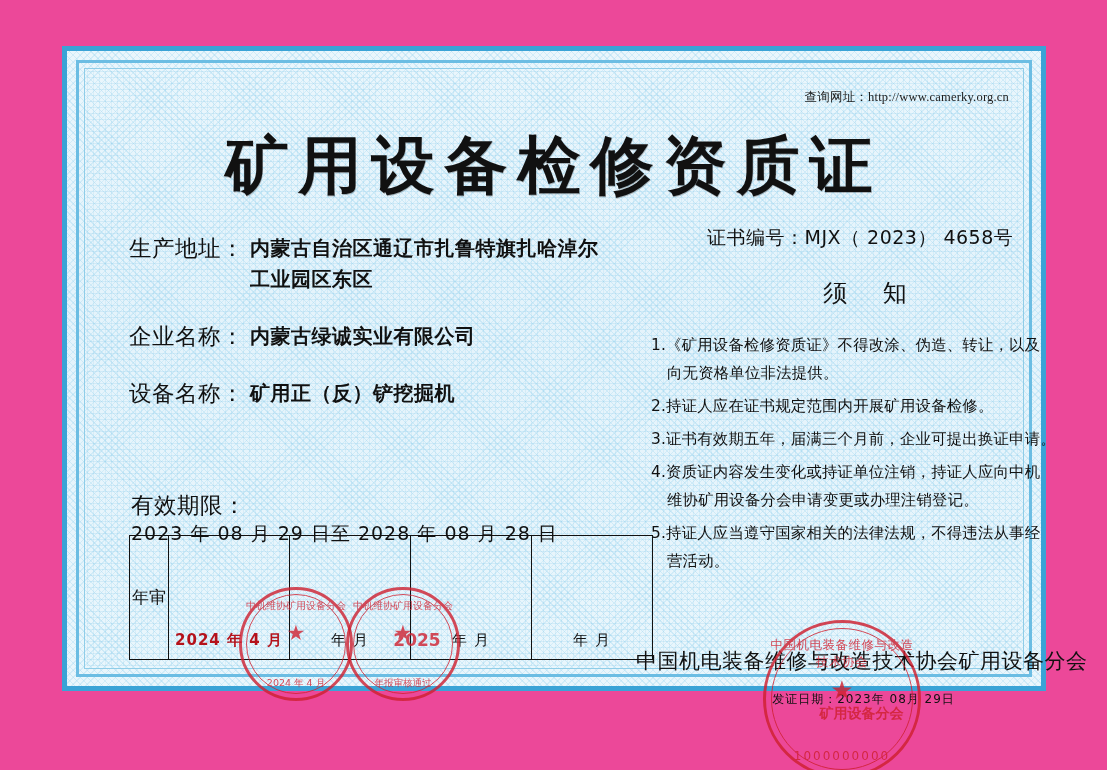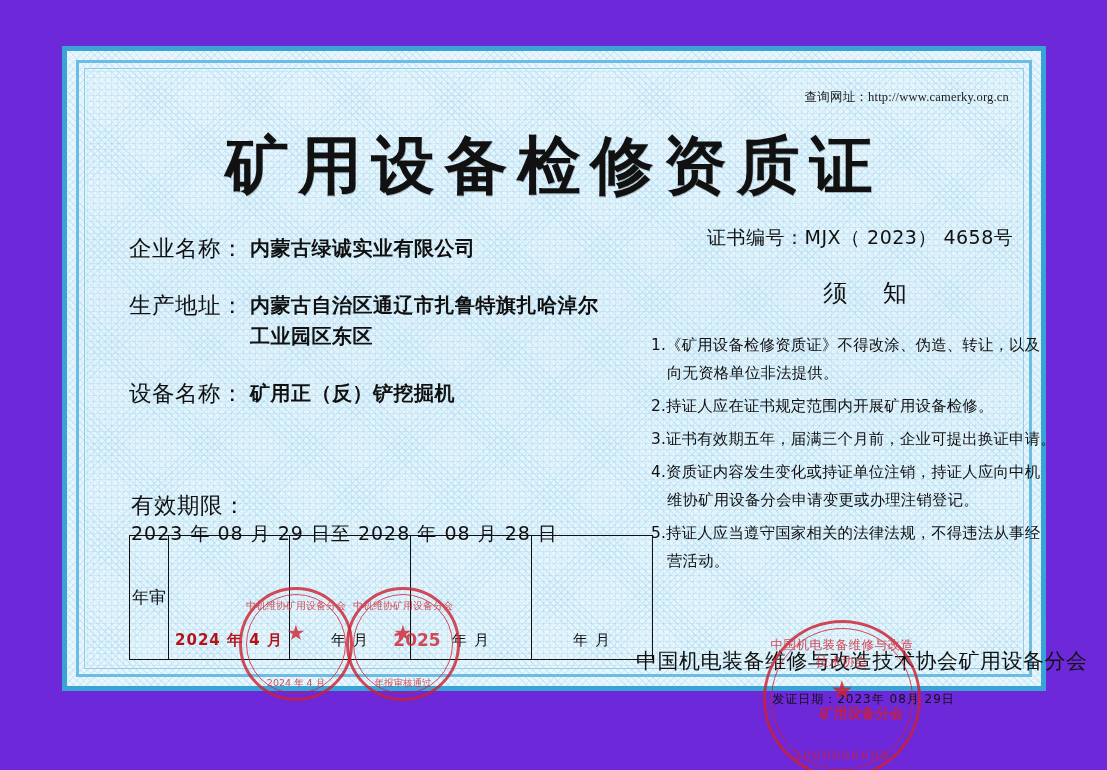--- a/index.html
+++ b/index.html
@@ -13,21 +13,21 @@
     font-family: "Liberation Serif", "DejaVu Serif", serif;
     overflow: hidden;
   }
 
   
   #certificate {
     position: absolute;
     left: 0; top: 0;
     width: 1107px;
     height: 770px;
-    background: #6d28d9;
+    background: #ec4899;
   }
 
   
   .frame-outer {
     position: absolute;
     left: 62px;
     top: 46px;
     width: 984px;
     height: 645px;
     border: 5px solid #3aa3d6;
@@ -374,31 +374,31 @@
 
     <div class="content">
 
       <div class="website-line">查询网址：http://www.camerky.org.cn</div>
 
       <div class="cert-title">矿用设备检修资质证</div>
 
       <div class="left-col">
 
         <div class="field-row">
-          <div class="field-label">企业名称：</div>
-          <div class="field-value">
-            <span>内蒙古绿诚实业有限公司</span>
-          </div>
-        </div>
-
-        <div class="field-row">
           <div class="field-label">生产地址：</div>
           <div class="field-value">
             <span>内蒙古自治区通辽市扎鲁特旗扎哈淖尔</span>
             <span class="line2">工业园区东区</span>
+          </div>
+        </div>
+
+        <div class="field-row">
+          <div class="field-label">企业名称：</div>
+          <div class="field-value">
+            <span>内蒙古绿诚实业有限公司</span>
           </div>
         </div>
 
         <div class="field-row">
           <div class="field-label">设备名称：</div>
           <div class="field-value">
             <span>矿用正（反）铲挖掘机</span>
           </div>
         </div>
 

